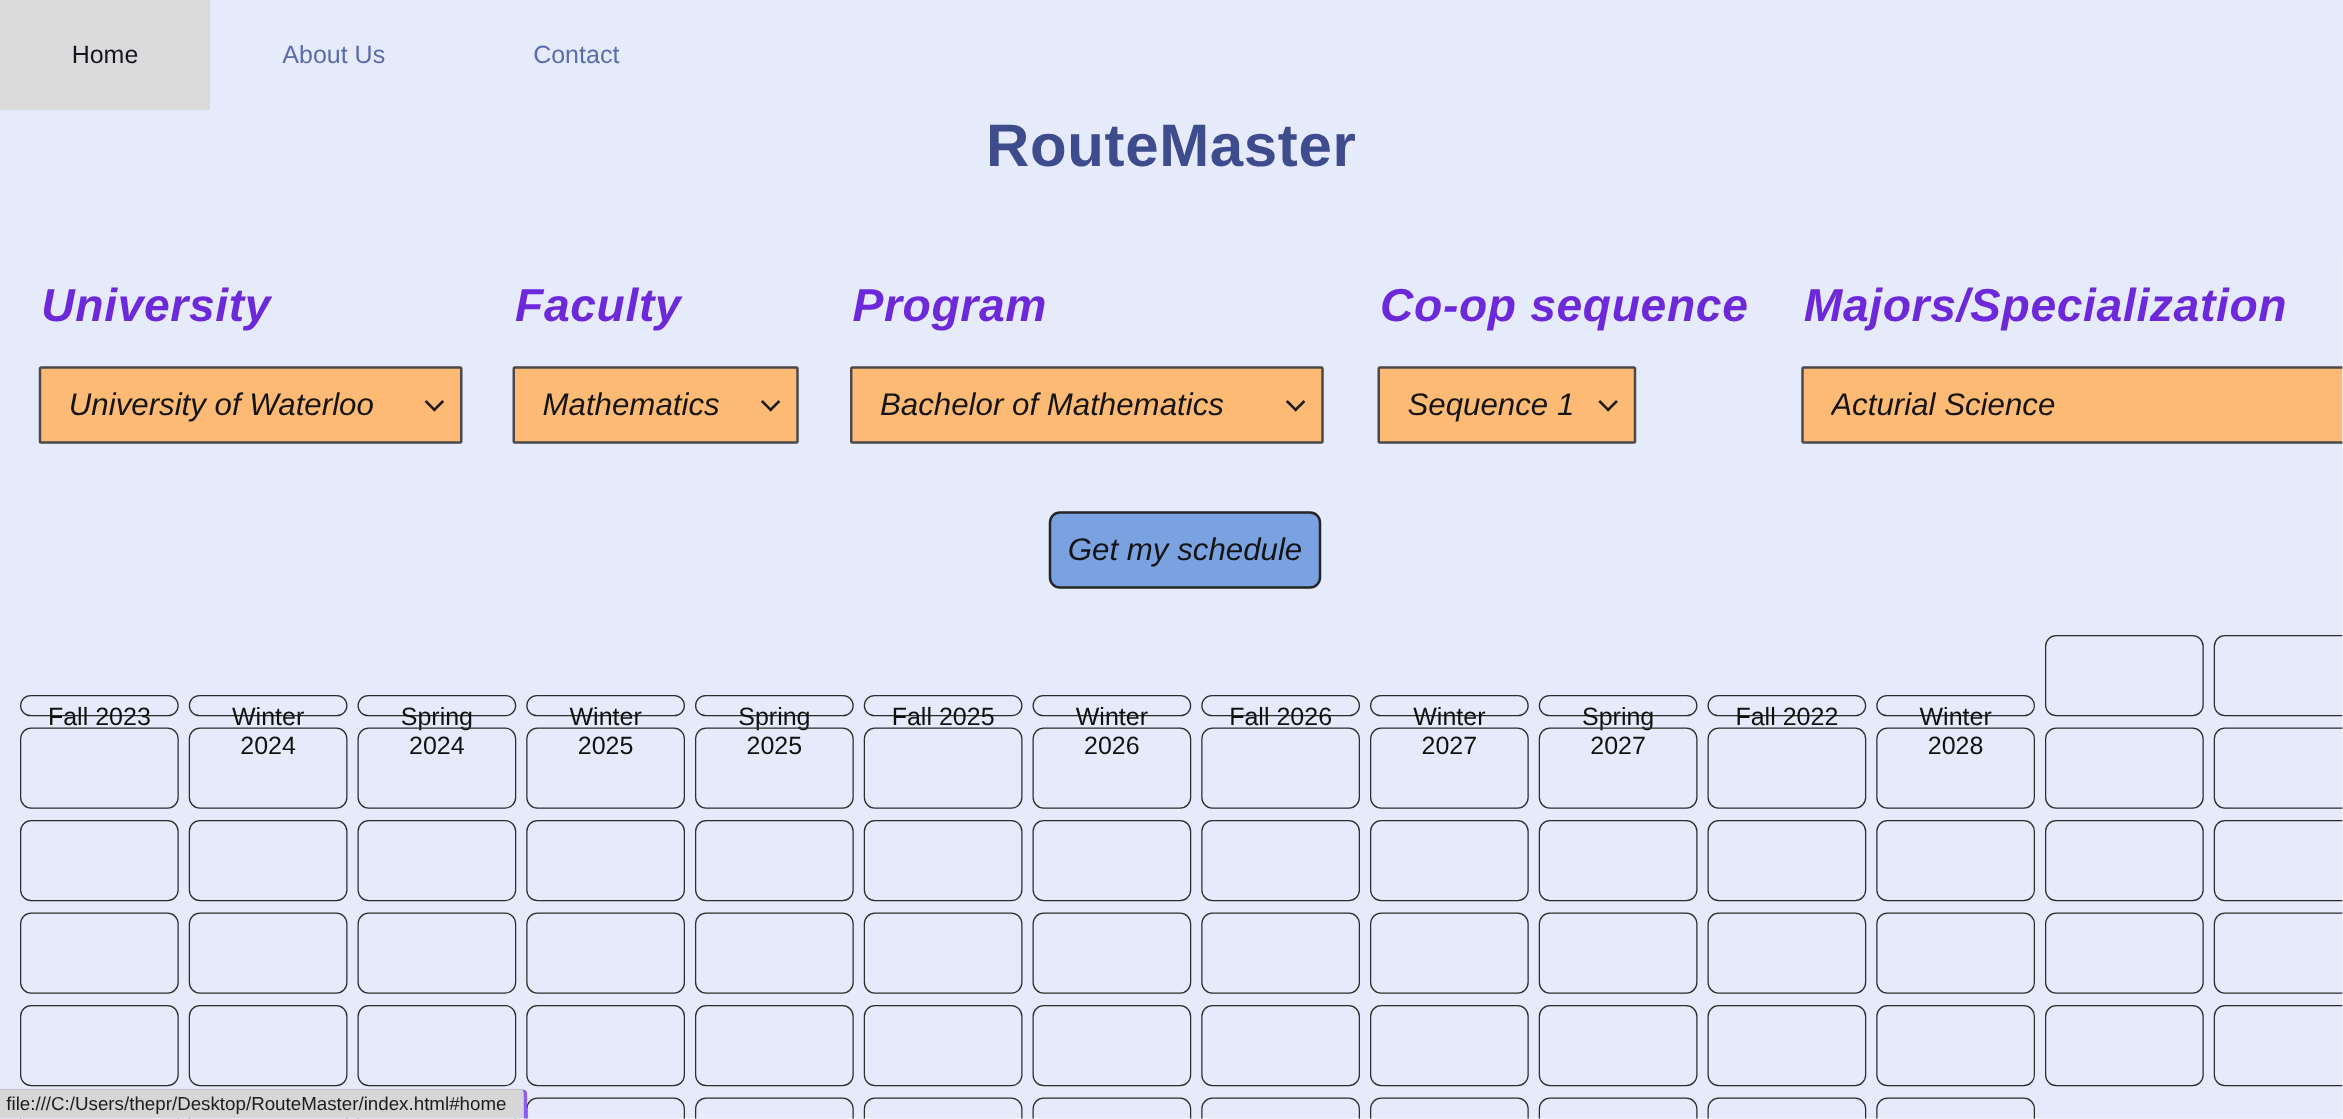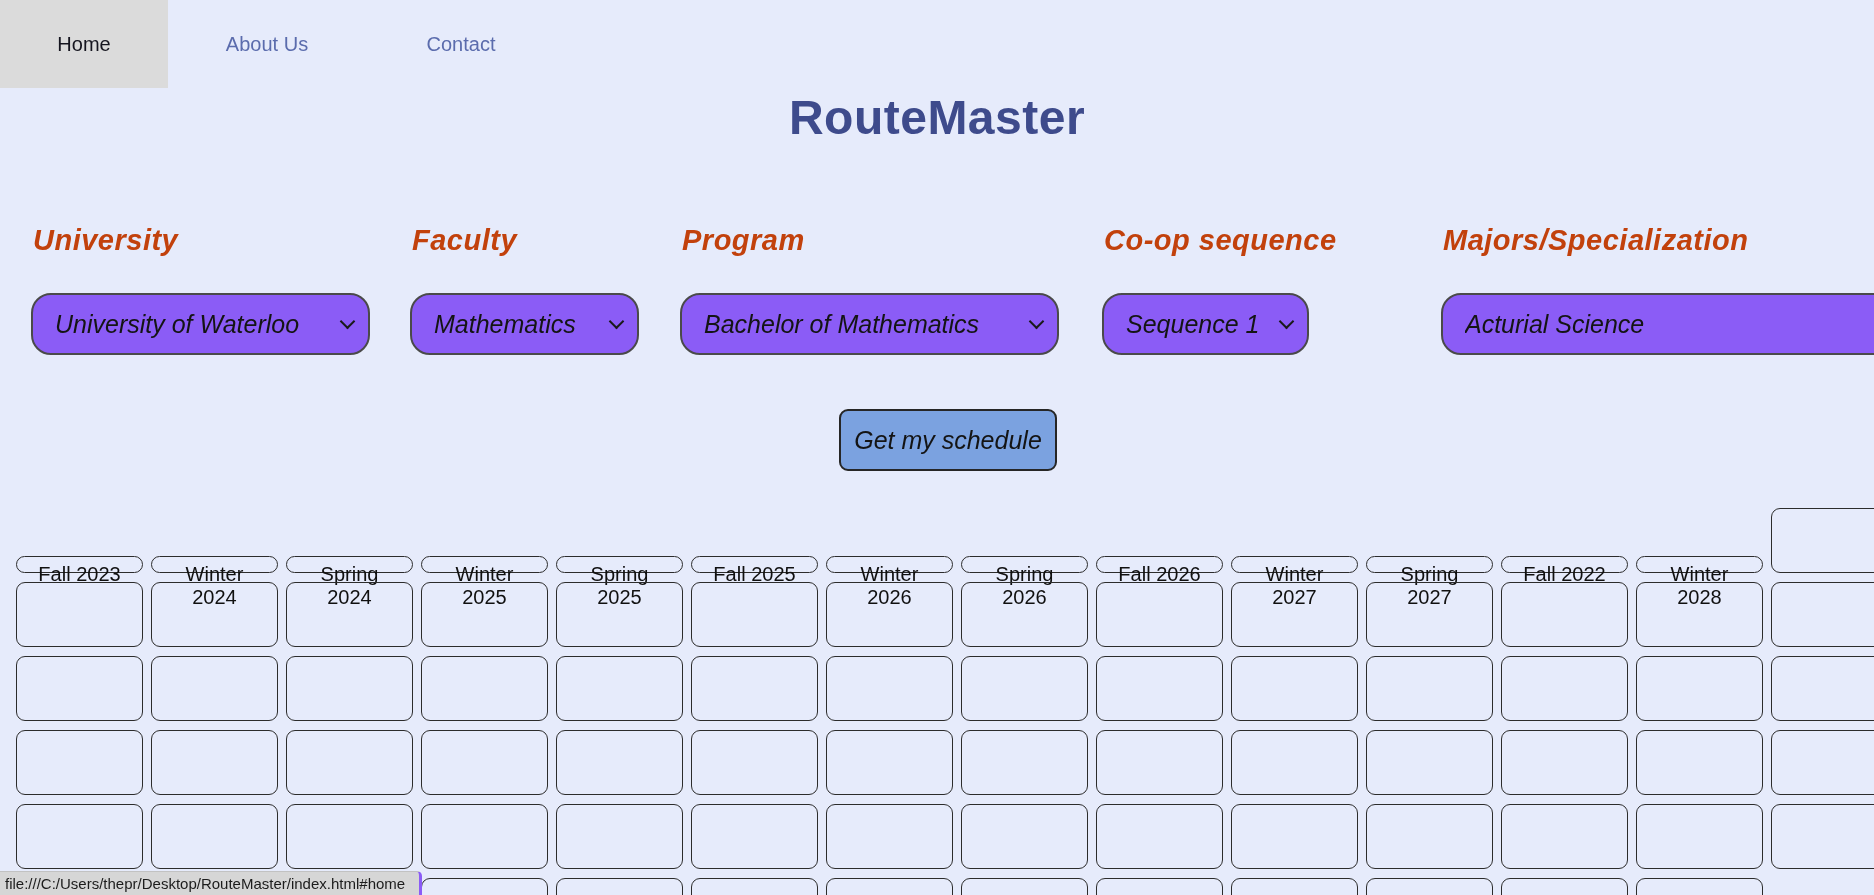--- a/index.html
+++ b/index.html
@@ -32,29 +32,29 @@
 
   
   .fgroup{position:absolute;top:224px;}
   .fg-university{left:31px;width:339px;}
   .fg-faculty{left:410px;width:229px;}
   .fg-program{left:680px;width:379px;}
   .fg-coop{left:1102px;width:207px;}
   .fg-majors{left:1396px;width:471px;margin-left:45px;}
 
   .flabel{
-    font-style:italic;font-weight:600;font-size:29px;color:#c2410c;
+    font-style:italic;font-weight:600;font-size:37px;color:#6d28d9;
     margin-left:2px;white-space:nowrap;letter-spacing:0.5px;
   }
   .select-wrap{position:absolute;top:69px;left:0;right:0;height:62px;}
   .select-wrap select{
     width:100%;height:100%;
     appearance:none;-webkit-appearance:none;-moz-appearance:none;
-    background:#8b5cf6;
-    border:2px solid #4a4a4a;border-radius:20px;
+    background:#fdba74;
+    border:2px solid #4a4a4a;border-radius:2px;
     font-family:"Liberation Sans",sans-serif;
     font-style:italic;font-size:25px;color:#141414;
     padding:0 44px 0 22px;
     cursor:pointer;
   }
   .chev{
     position:absolute;right:17px;top:23px;width:9px;height:9px;
     border-right:2.5px solid #1a1a1a;border-bottom:2.5px solid #1a1a1a;
     transform:rotate(45deg);pointer-events:none;
   }
@@ -167,21 +167,20 @@
   <button class="get-btn">Get my schedule</button>
 
   <div class="grid">
       <div class="hcell">Fall 2023</div>
       <div class="hcell">Winter 2024</div>
       <div class="hcell">Spring 2024</div>
       <div class="hcell">Winter 2025</div>
       <div class="hcell">Spring 2025</div>
       <div class="hcell">Fall 2025</div>
       <div class="hcell">Winter 2026</div>
-      <div class="hcell">Spring 2026</div>
       <div class="hcell">Fall 2026</div>
       <div class="hcell">Winter 2027</div>
       <div class="hcell">Spring 2027</div>
       <div class="hcell">Fall 2022</div>
       <div class="hcell">Winter 2028</div>
       <div class="cell"></div>
       <div class="cell"></div>
       <div class="cell"></div>
       <div class="cell"></div>
       <div class="cell"></div>

